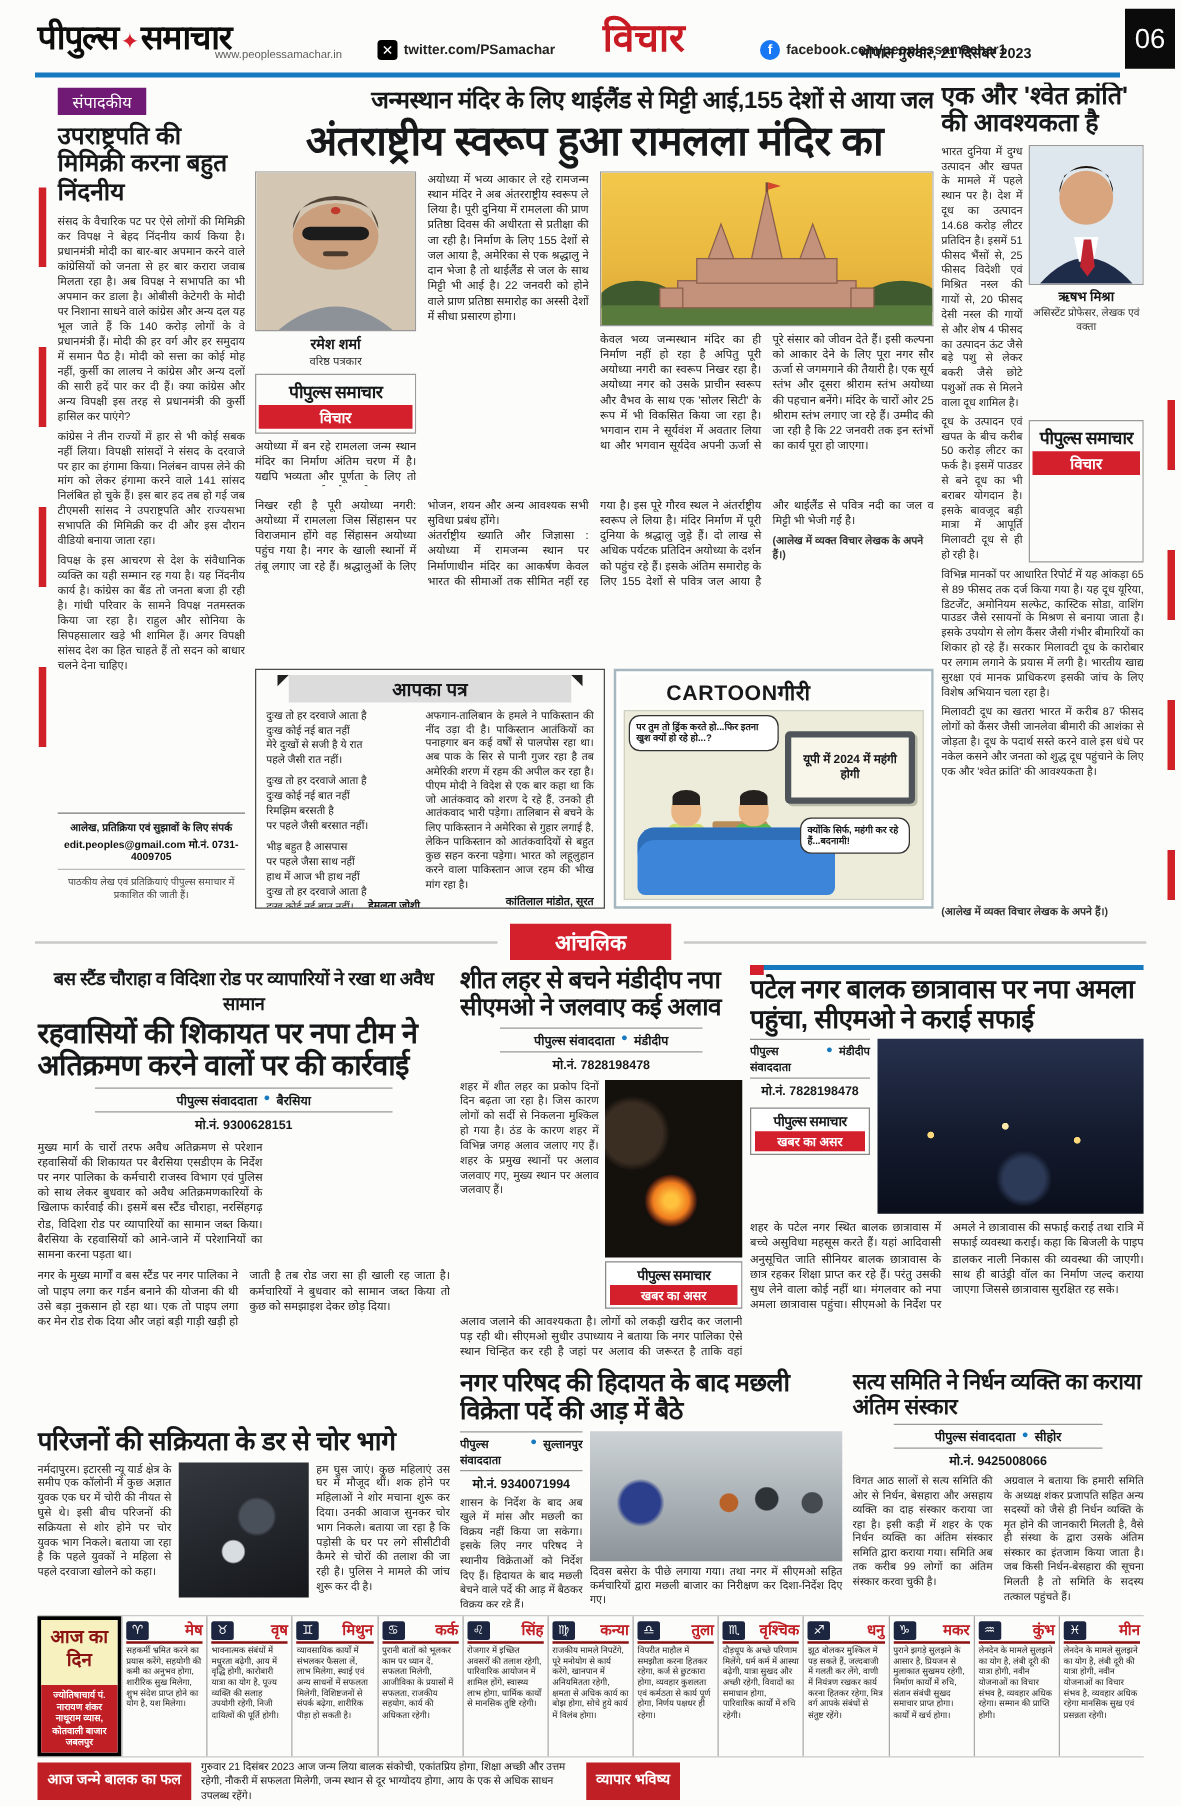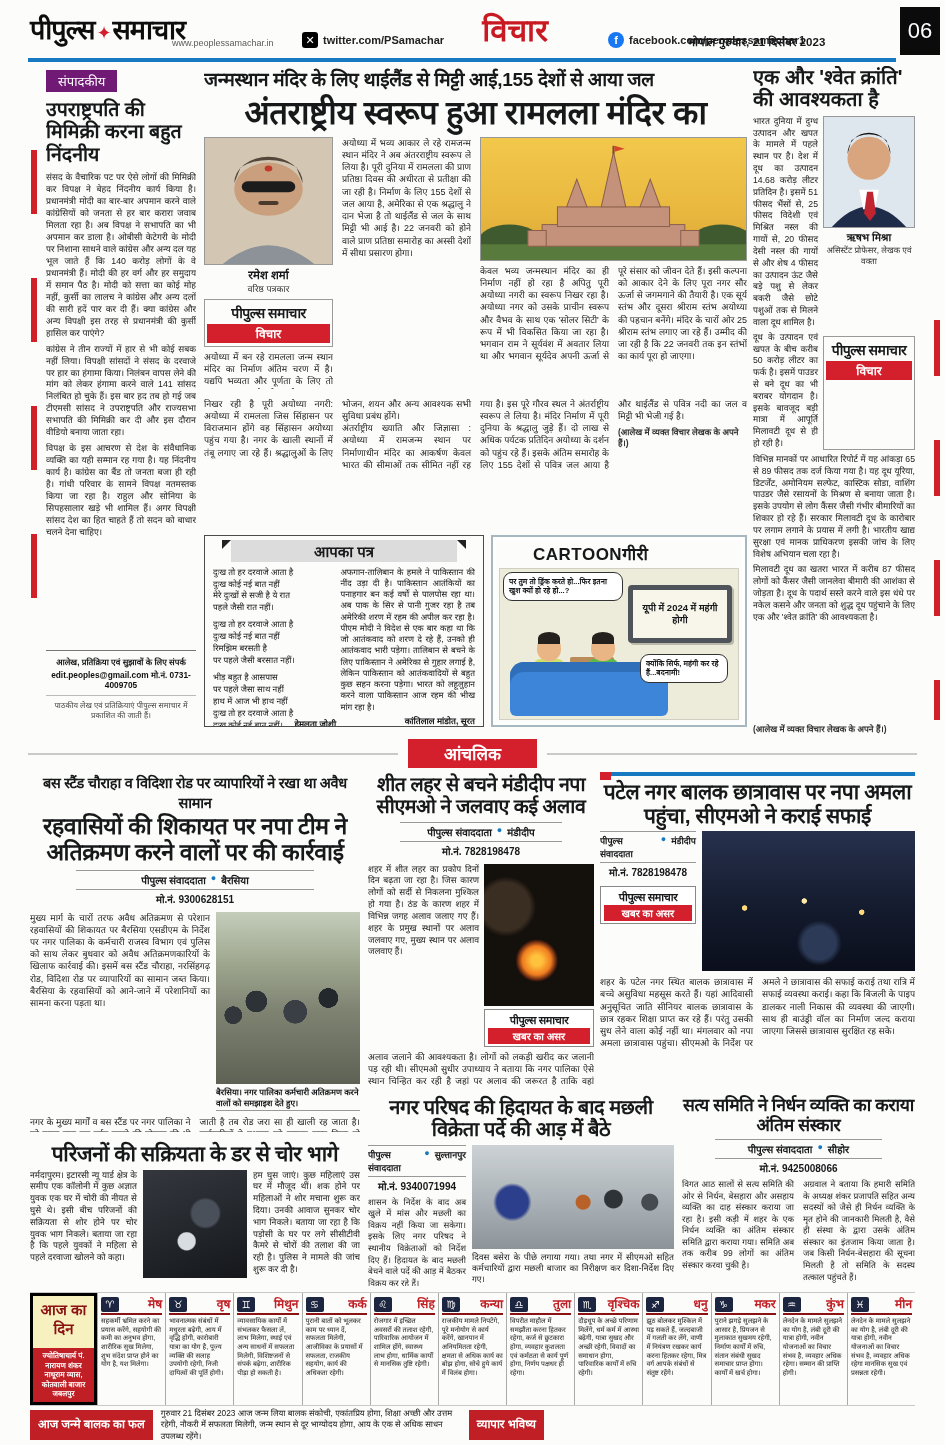--- a/index.html
+++ b/index.html
@@ -30,21 +30,21 @@
 .ed-badge{display:inline-block;background:#701a75;color:#fff;font-size:13px;font-weight:normal;padding:2px 12px;margin-bottom:6px}
 .ed-head{font-size:19.5px;font-weight:800;line-height:1.15;margin-bottom:7px}
 .ed-body{height:470px;overflow:hidden}
 .ed-body .bodytext{font-size:8.8px}
 .ed-contact{border-top:1px solid #777;margin-top:8px;padding-top:5px;text-align:center}
 .ed-contact .c1{font-size:8.3px;font-weight:bold}
 .ed-contact .c2{font-size:8.3px;font-weight:bold;color:#111;margin-top:2px}
 .ed-foot{border-top:1px solid #bbb;margin-top:5px;padding-top:4px;font-size:7.8px;color:#444;text-align:center}
 
 .main-col{position:absolute;left:204px;top:0;width:543px;height:668px;overflow:hidden}
-.kicker{text-align:left;font-size:19px;font-weight:700;letter-spacing:-.3px}
+.kicker{text-align:right;font-size:19px;font-weight:700;letter-spacing:-.3px}
 .mainhead{text-align:center;font-size:33px;font-weight:800;letter-spacing:-.5px;line-height:1.08;margin:3px 0 6px}
 .ma-grid{display:grid;grid-template-columns:repeat(4,1fr);column-gap:9px;grid-template-rows:128px 124px;height:256px;overflow:hidden}
 .fig-author{grid-column:1;grid-row:1/3;overflow:hidden}
 .photo{position:relative;overflow:hidden}
 .au-photo{width:100%;height:128px;border:1px solid #999}
 .au-name{font-size:11.5px;font-weight:800;text-align:center;margin-top:2px}
 .au-role{font-size:9px;text-align:center;color:#333}
 .brand-box{border:1px solid #9a9a9a;margin-top:4px;padding:3px 2px;text-align:center}
 .brand-name{font-size:14px;font-weight:800;letter-spacing:-.5px}
 .brand-sub{background:#d41f2c;color:#fff;font-weight:800;font-size:12px;margin-top:2px;padding:1px 0}
@@ -97,21 +97,21 @@
 .wr-more{flex:1;overflow:hidden;margin-top:4px}
 .wr-more .bodytext{font-size:8.7px}
 
 .anch{position:absolute;top:739px;left:28px;width:889px;display:flex;align-items:center;gap:10px}
 .anch-line{flex:1;height:2px;background:#c9c9c9}
 .anch-label{background:#d41f2c;color:#ffffff;font-weight:800;font-size:17px;padding:3px 36px}
 
 .regional{position:absolute;top:772px;left:30px;width:885px;height:514px}
 .r-art{position:absolute;overflow:hidden}
 .r-kicker{font-size:14.5px;font-weight:800;text-align:center;letter-spacing:-.3px}
-.r-head{font-weight:800;text-align:center;line-height:1.12;letter-spacing:-.4px;margin:2px 0 4px}
+.r-head{font-weight:800;line-height:1.12;letter-spacing:-.4px;margin:2px 0 4px}
 .byline{display:flex;justify-content:center;gap:5px;font-size:10px;font-weight:bold;border-top:1px solid #999;border-bottom:1px solid #999;padding:2px 0;width:72%;margin:0 auto}
 .bydot{color:#1779c0;font-size:9px}
 .byphone{text-align:center;font-size:10px;font-weight:bold;padding:2px 0 4px}
 .caption{font-size:8.3px;font-weight:bold;border-bottom:1px solid #999;padding:2px 0}
 .badge-box{border:1px solid #888;text-align:center;padding:2px 3px;margin-top:3px;background:#fff}
 .badge-brand{font-size:11px;font-weight:800;letter-spacing:-.4px}
 .badge-red{background:#d41f2c;color:#fff;font-weight:800;font-size:10px;padding:1px 4px;margin-top:1px}
 .cols2{columns:2;column-gap:9px;overflow:hidden}
 
 .art-a{left:0;top:0;width:330px;height:360px}
@@ -402,24 +402,20 @@
       <div class="r-kicker">बस स्टैंड चौराहा व विदिशा रोड पर व्यापारियों ने रखा था अवैध सामान</div>
       <h3 class="r-head">रहवासियों की शिकायत पर नपा टीम ने अतिक्रमण करने वालों पर की कार्रवाई</h3>
       <div class="byline">
         <span>पीपुल्स संवाददाता</span>
         <span class="bydot">●</span>
         <span>बैरसिया</span>
       </div>
       <div class="byphone">मो.नं. 9300628151</div>
       <div class="a-flex">
         <div class="a-left bodytext">मुख्य मार्ग के चारों तरफ अवैध अतिक्रमण से परेशान रहवासियों की शिकायत पर बैरसिया एसडीएम के निर्देश पर नगर पालिका के कर्मचारी राजस्व विभाग एवं पुलिस को साथ लेकर बुधवार को अवैध अतिक्रमणकारियों के खिलाफ कार्रवाई की। इसमें बस स्टैंड चौराहा, नरसिंहगढ़ रोड, विदिशा रोड पर व्यापारियों का सामान जब्त किया। बैरसिया के रहवासियों को आने-जाने में परेशानियों का सामना करना पड़ता था।</div>
-        <figure class="a-right">
-          <div class="photo ph-street"></div>
-          <figcaption class="caption">बैरसिया। नगर पालिका कर्मचारी अतिक्रमण करने वालों को समझाइश देते हुए।</figcaption>
-        </figure>
       </div>
       <div class="a-more cols2 bodytext">नगर के मुख्य मार्गों व बस स्टैंड पर नगर पालिका ने जो पाइप लगा कर गर्डन बनाने की योजना की थी उसे बड़ा नुकसान हो रहा था। एक तो पाइप लगा कर मेन रोड रोक दिया और जहां बड़ी गाड़ी खड़ी हो जाती है तब रोड जरा सा ही खाली रह जाता है। कर्मचारियों ने बुधवार को सामान जब्त किया तो कुछ को समझाइश देकर छोड़ दिया।</div>
     </article>
 
     <article class="r-art art-b">
       <h3 class="r-head">परिजनों की सक्रियता के डर से चोर भागे</h3>
       <div class="b-flex">
         <p class="bodytext">नर्मदापुरम। इटारसी न्यू यार्ड क्षेत्र के समीप एक कॉलोनी में कुछ अज्ञात युवक एक घर में चोरी की नीयत से घुसे थे। इसी बीच परिजनों की सक्रियता से शोर होने पर चोर युवक भाग निकले। बताया जा रहा है कि पहले युवकों ने महिला से पहले दरवाजा खोलने को कहा।</p>
         <div class="photo ph-cctv"></div>
         <p class="bodytext">हम घुस जाएं। कुछ महिलाएं उस घर में मौजूद थीं। शक होने पर महिलाओं ने शोर मचाना शुरू कर दिया। उनकी आवाज सुनकर चोर भाग निकले। बताया जा रहा है कि पड़ोसी के घर पर लगे सीसीटीवी कैमरे से चोरों की तलाश की जा रही है। पुलिस ने मामले की जांच शुरू कर दी है।</p>

